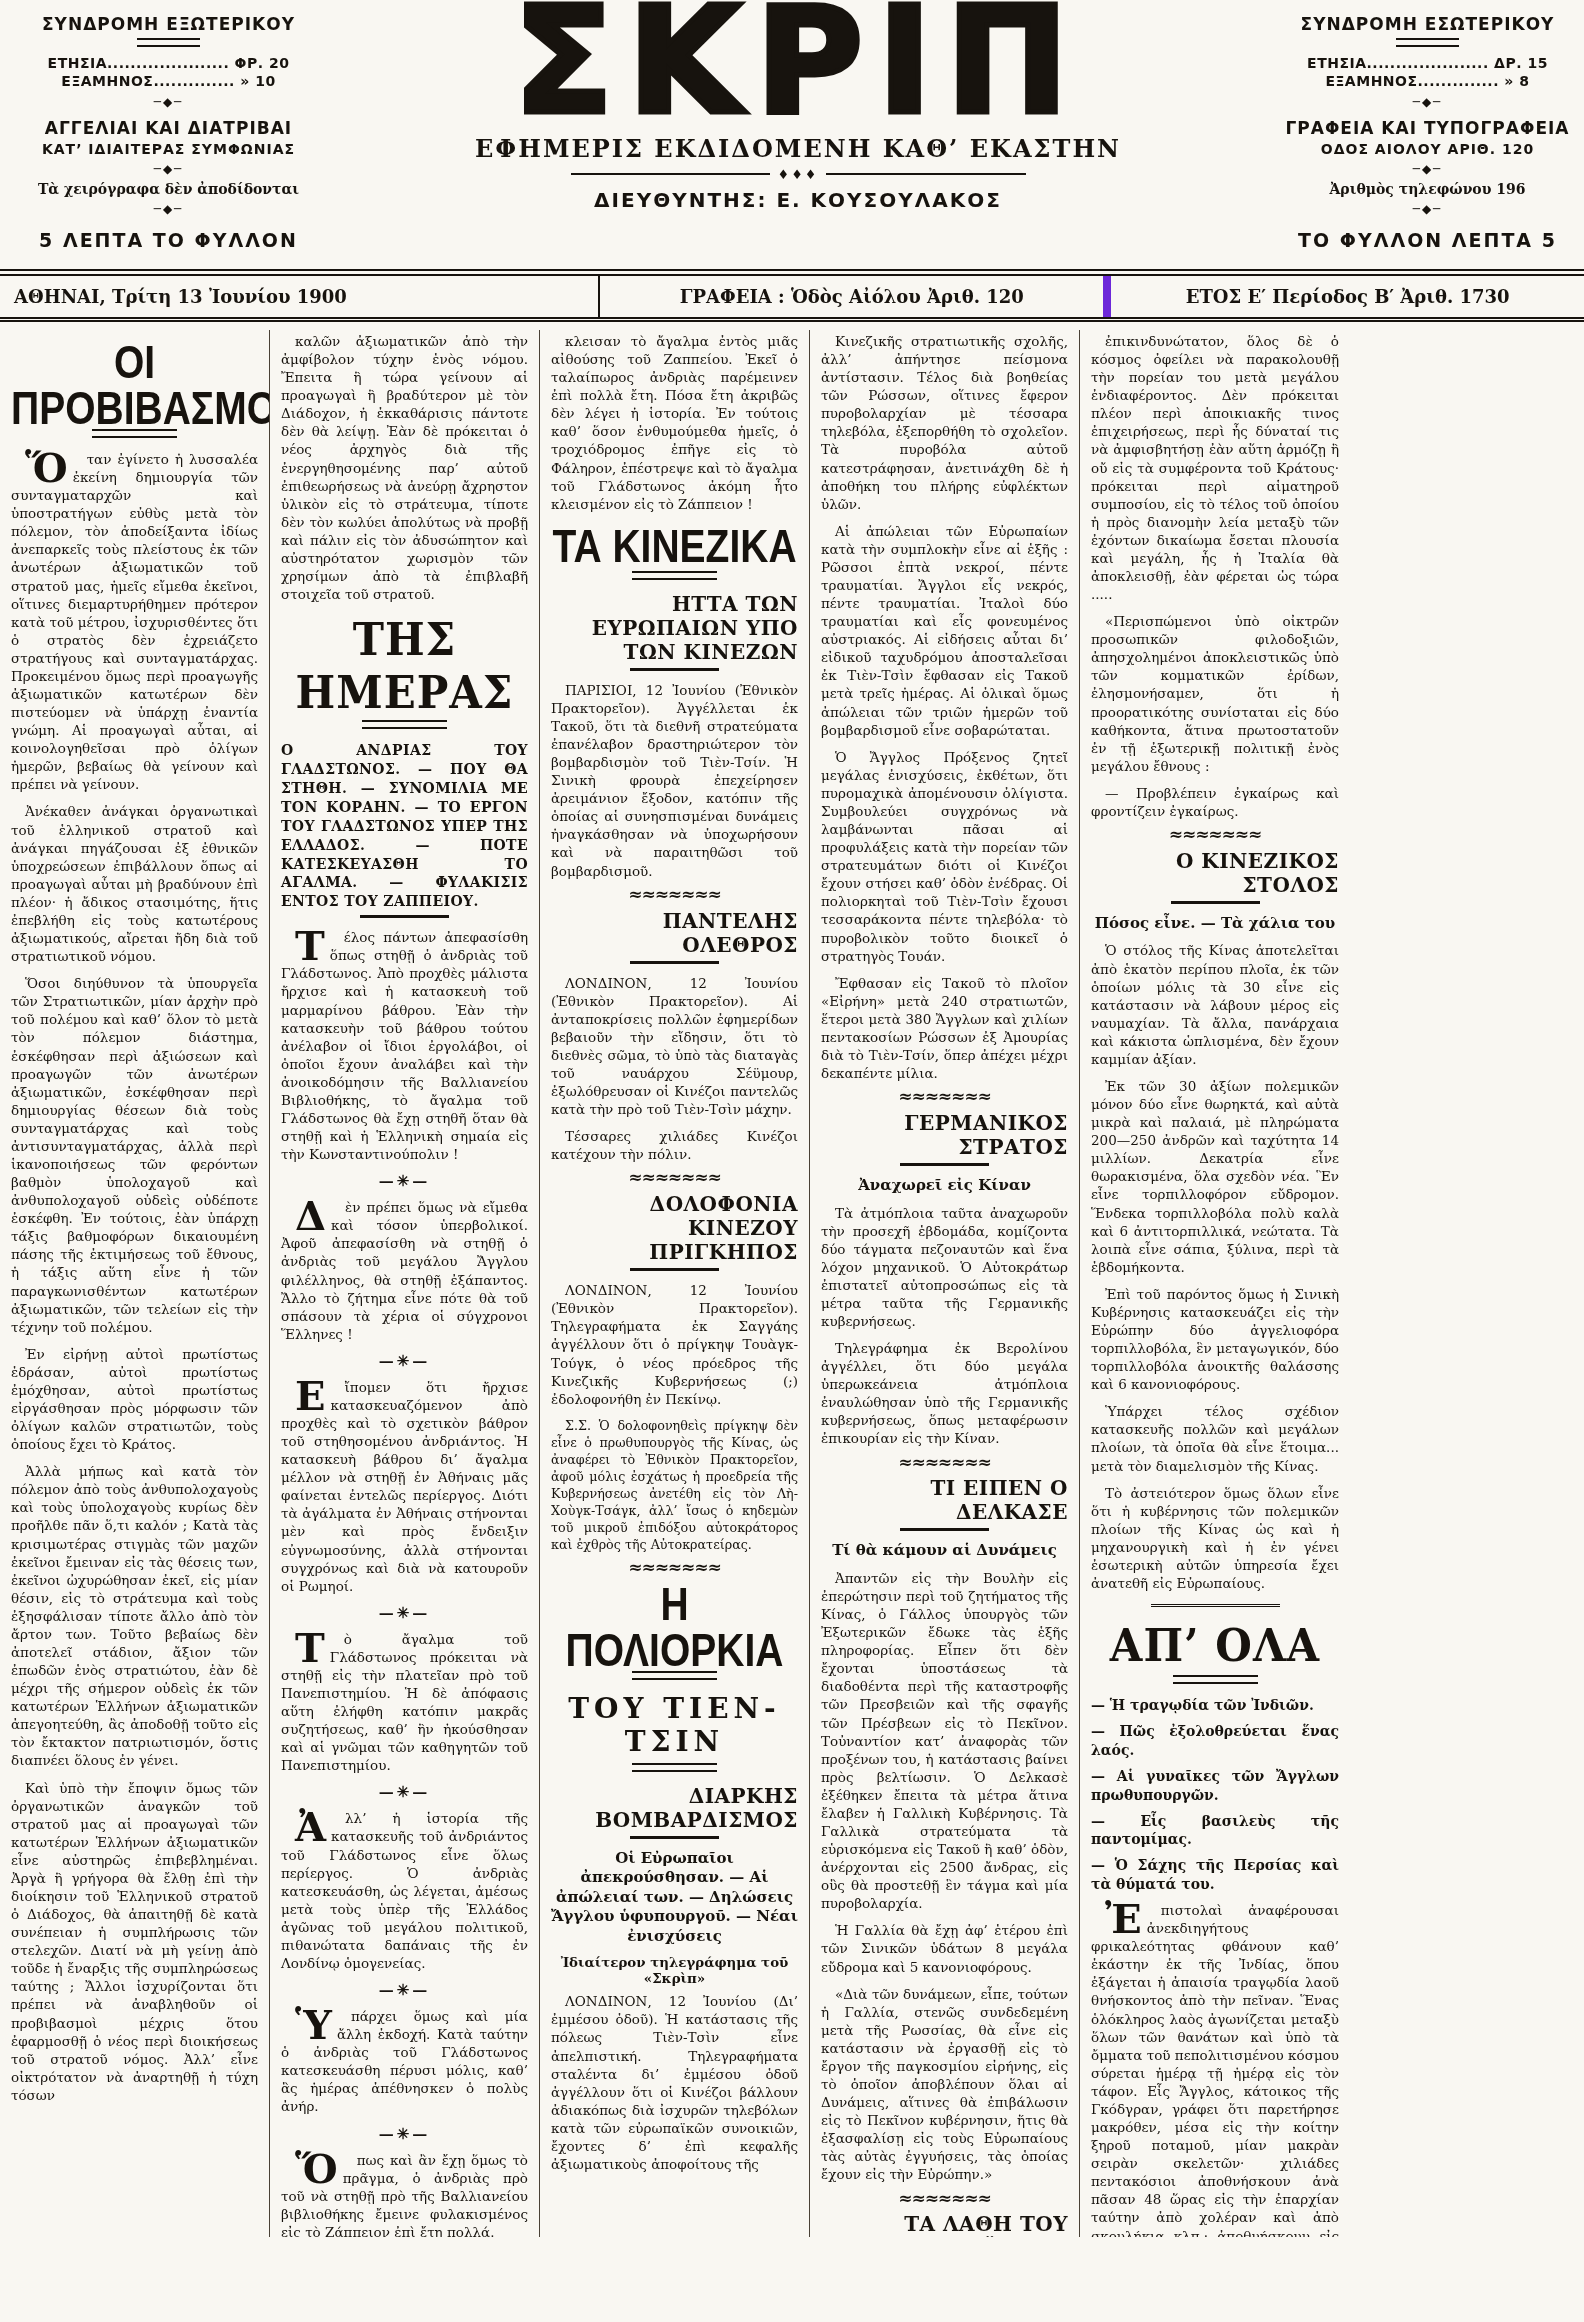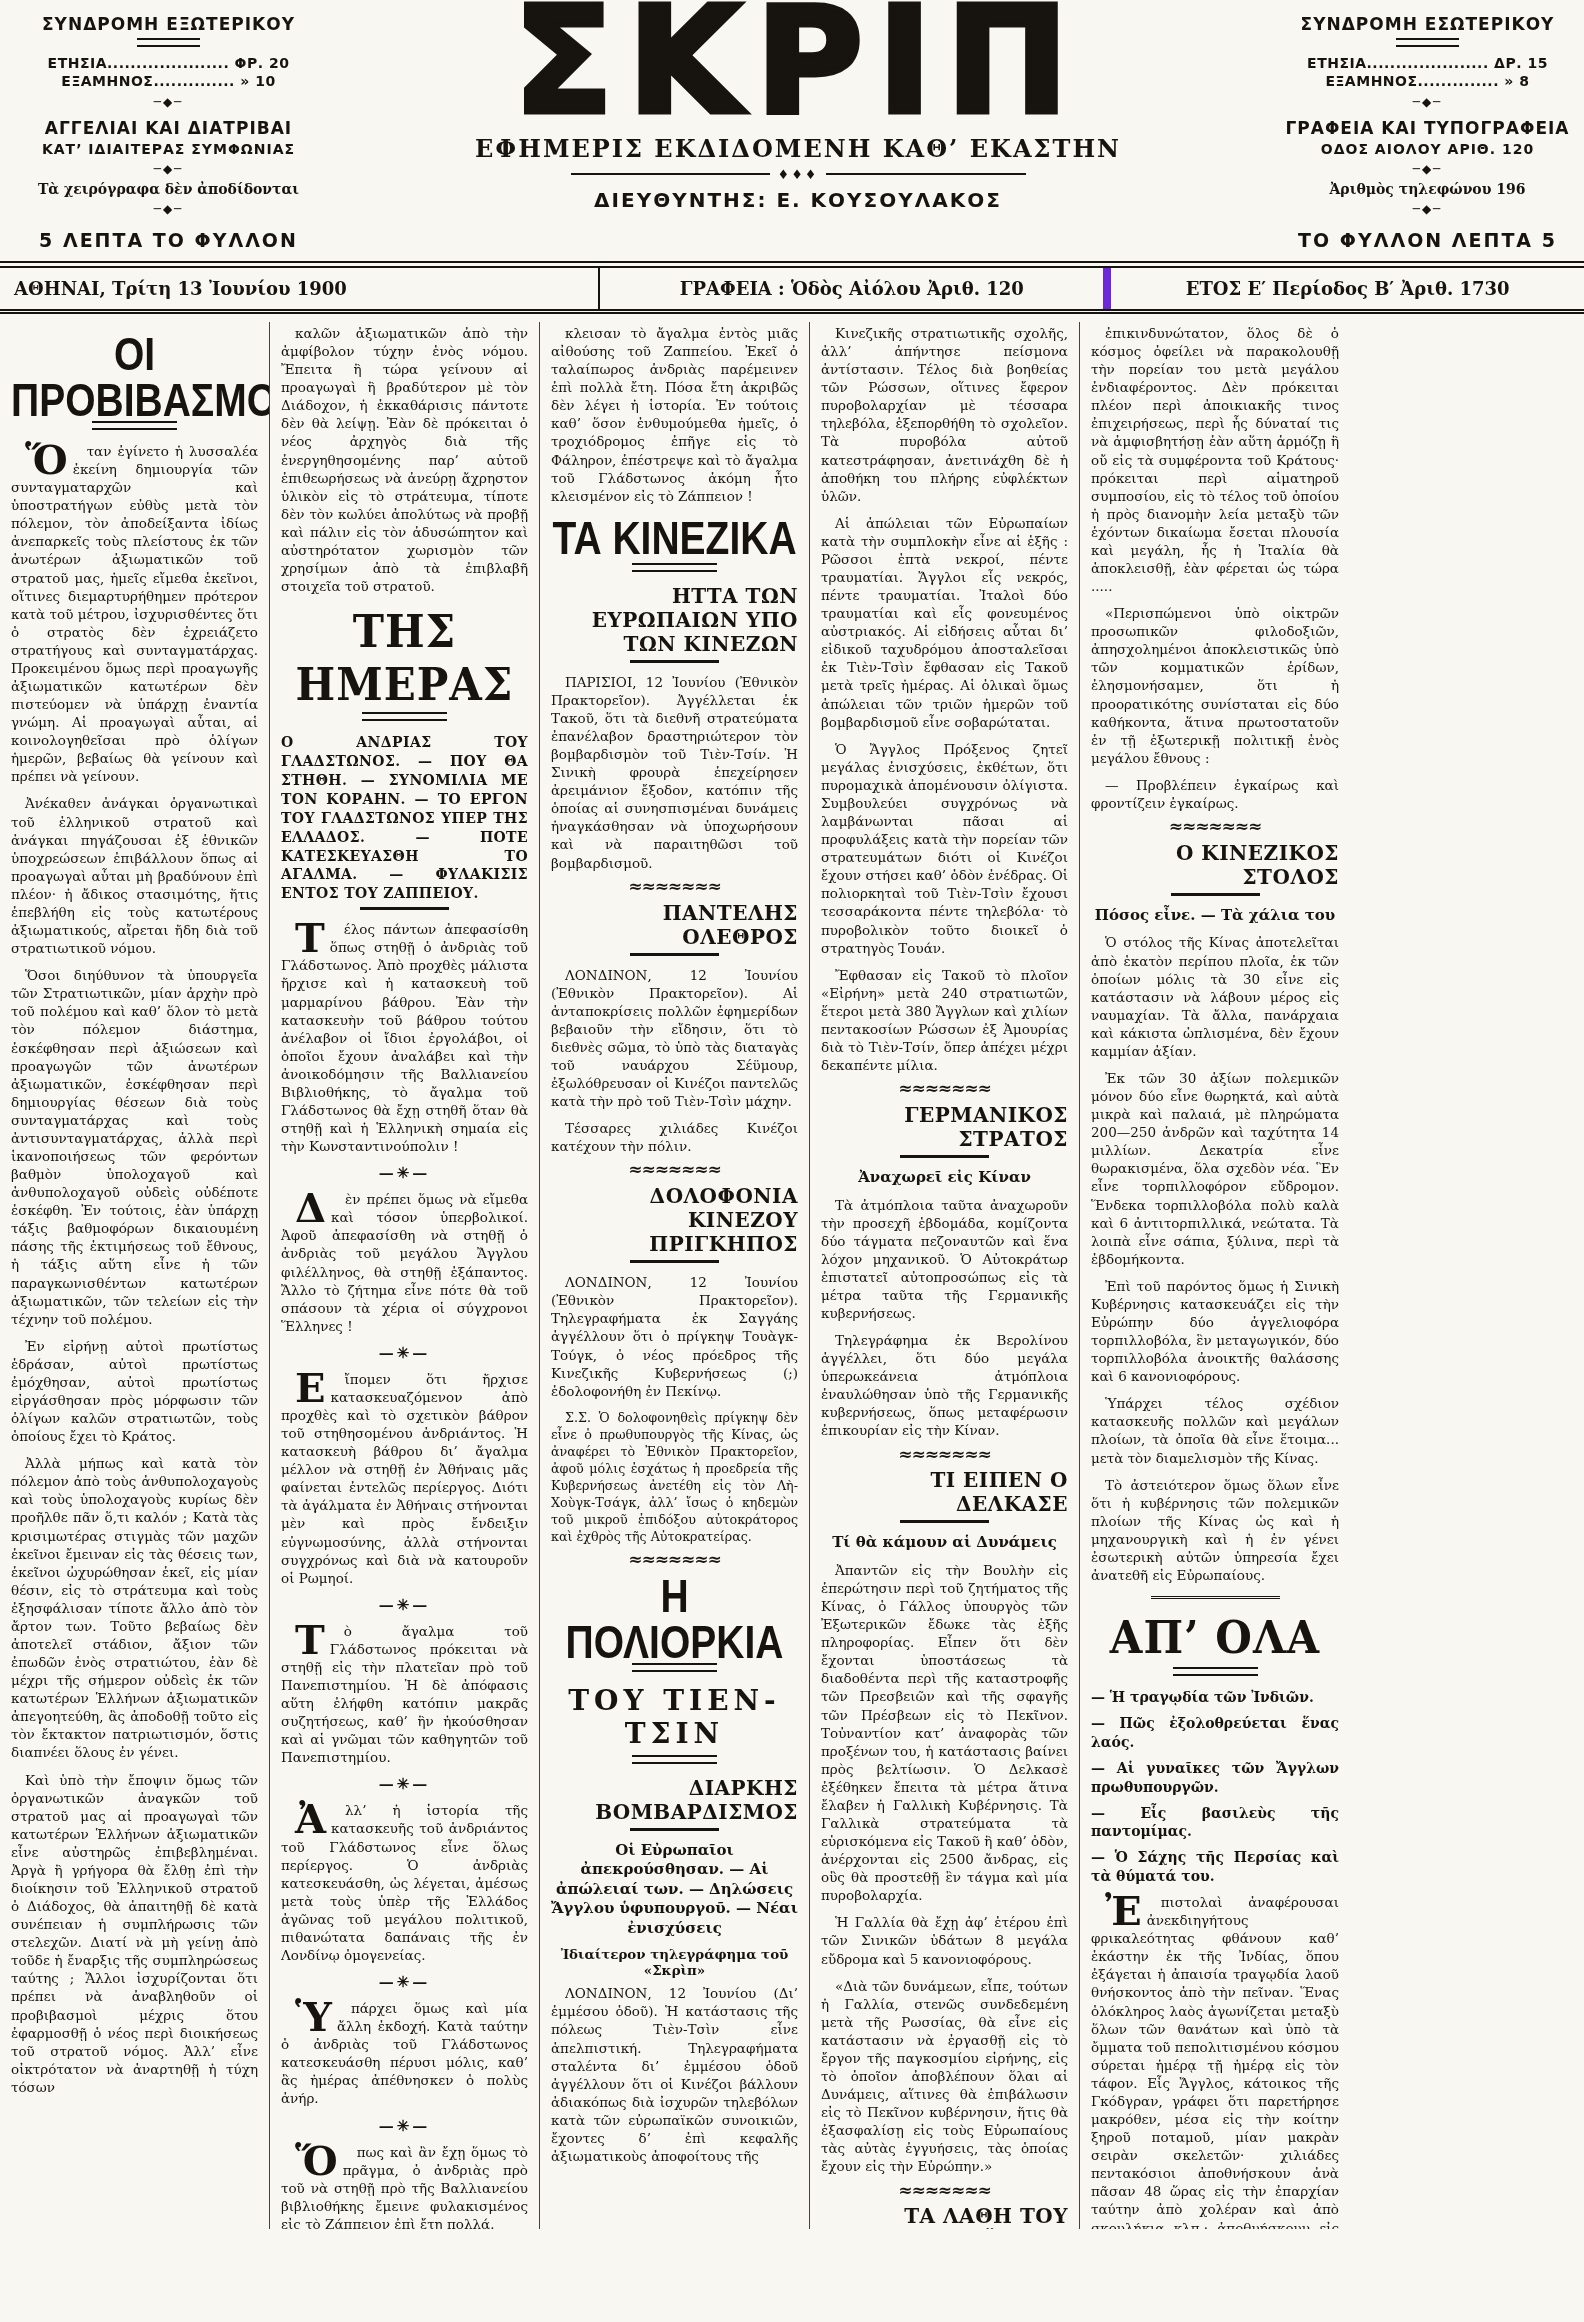--- a/index.html
+++ b/index.html
@@ -21,21 +21,21 @@
   .mh-price{font-size:19px;letter-spacing:2px;margin-top:auto;margin-bottom:2px;}
   .logo{font-family:"DejaVu Sans", sans-serif;font-weight:900;font-size:147px;line-height:0.95;
         letter-spacing:14px;-webkit-text-stroke:5px #17130e;text-stroke:5px #17130e;margin-top:-8px;}
   .subtitle{font-family:"DejaVu Serif", serif;font-weight:bold;font-size:24px;letter-spacing:2px;margin-top:2px;white-space:nowrap;}
   .sub-orn{display:flex;align-items:center;width:455px;margin:4px 0 6px;}
   .sub-orn .l{flex:1;border-top:2px solid #17130e;}
   .sub-orn .d{padding:0 8px;font-size:13px;letter-spacing:2px;}
   .director{font-family:"DejaVu Sans", sans-serif;font-weight:bold;font-size:20px;letter-spacing:2px;}
 
   
-  .dateline{border-top:7px double #17130e;border-bottom:5px double #17130e;display:flex;margin-top:8px;}
+  .dateline{border-top:7px double #17130e;border-bottom:5px double #17130e;display:flex;margin-top:16px;}
   .dl-cell{padding:10px 14px;font-weight:bold;font-size:18px;white-space:nowrap;}
   .dl-1{width:36%;}
   .dl-2{width:30%;text-align:center;border-left:2px solid #17130e;border-right:8px solid #6d28d9;}
   .dl-3{flex:1;text-align:center;}
 
   
   .cols{display:flex;height:1907px;overflow:hidden;margin-top:8px;}
   .col{width:270px;box-sizing:border-box;padding:2px 11px 0;overflow:hidden;}
   .col:not(:last-child){border-right:1px solid #4a4136;}
 

